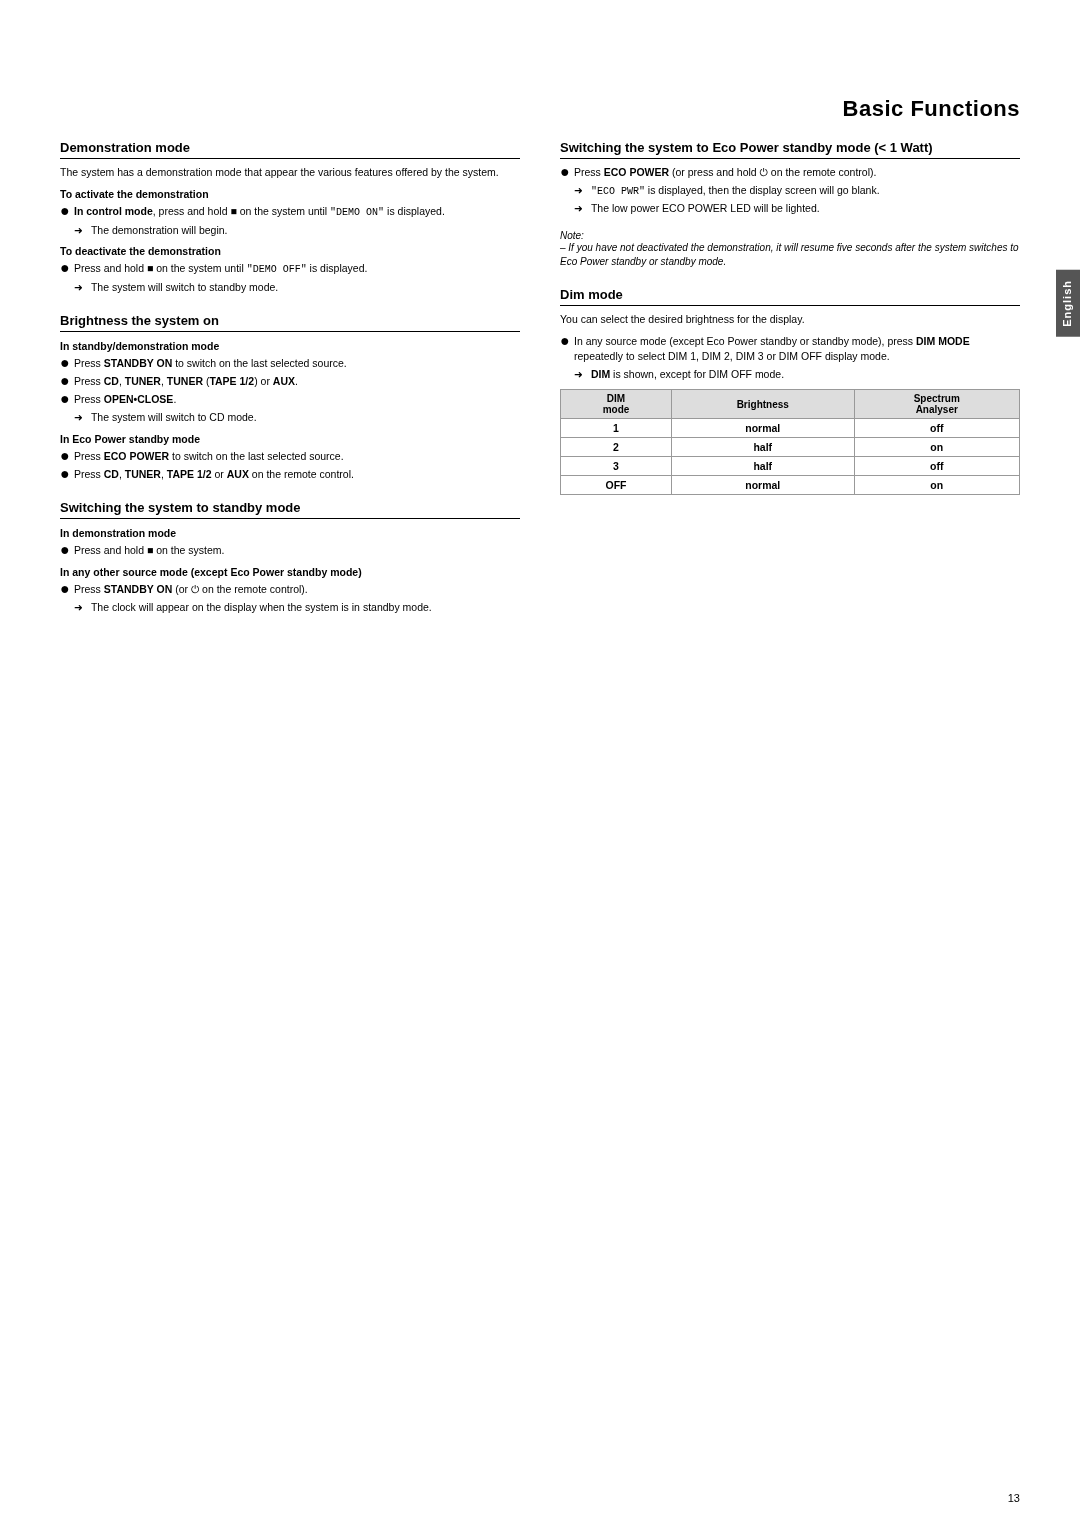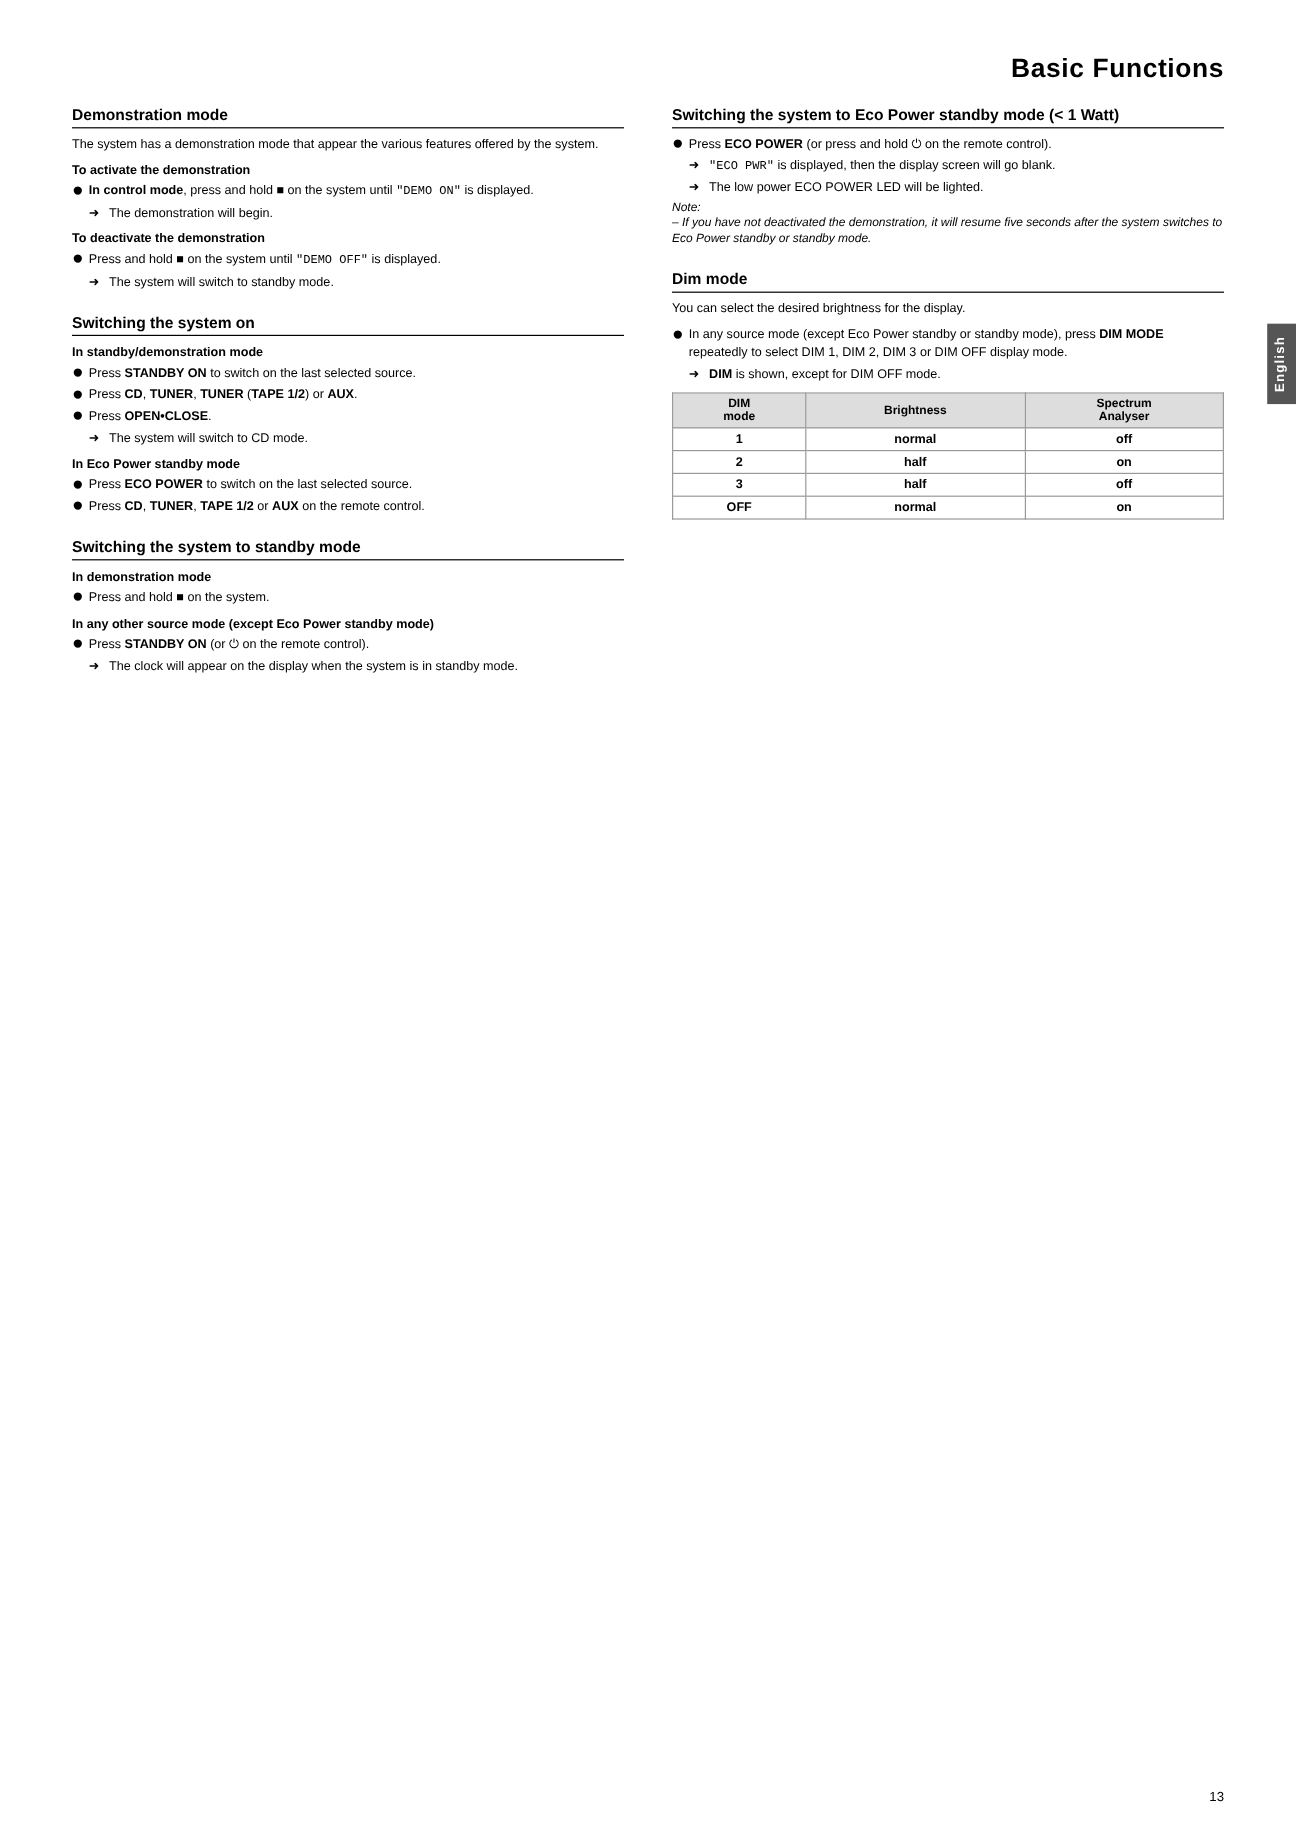--- a/index.html
+++ b/index.html
@@ -8,21 +8,21 @@
       font-family: Arial, Helvetica, sans-serif;
       font-size: 11px;
       color: #000;
       width: 1080px;
       min-height: 1528px;
       position: relative;
     }
     .page {
       width: 1080px;
       min-height: 1528px;
-      padding: 44px 60px 60px 60px;
+      padding: 96px 60px 60px 60px;
       position: relative;
     }
     .page-title {
       text-align: right;
       font-size: 22px;
       font-weight: bold;
       margin-bottom: 18px;
       letter-spacing: 0.5px;
     }
     .english-tab {
@@ -103,21 +103,21 @@
     .arrow-text {
       font-size: 10.5px;
       line-height: 1.4;
     }
     b { font-weight: bold; }
     .monospace {
       font-family: 'Courier New', Courier, monospace;
       font-size: 10px;
     }
     .note-block {
-      margin-top: 4px;
+      margin-top: 14px;
       font-size: 10px;
     }
     .note-block .note-label {
       font-style: italic;
       font-weight: normal;
     }
     .note-block .note-text {
       font-style: italic;
       line-height: 1.4;
     }
@@ -188,21 +188,21 @@
             Press and hold ■ on the system until <span class="monospace">"DEMO OFF"</span> is displayed.
           </span>
         </div>
         <div class="arrow-item">
           <span class="arrow">➜</span>
           <span class="arrow-text">&nbsp;The system will switch to standby mode.</span>
         </div>
       </div>
 
       <div class="section">
-        <div class="section-title">Switching the system on</div>
+        <div class="section-title">Brightness the system on</div>
 
         <div class="subsection-title">In standby/demonstration mode</div>
         <div class="bullet-item">
           <span class="bullet-dot">●</span>
           <span class="bullet-text">Press <b>STANDBY ON</b> to switch on the last selected source.</span>
         </div>
         <div class="bullet-item">
           <span class="bullet-dot">●</span>
           <span class="bullet-text">Press <b>CD</b>, <b>TUNER</b>, <b>TUNER</b> (<b>TAPE 1/2</b>) or <b>AUX</b>.</span>
         </div>

